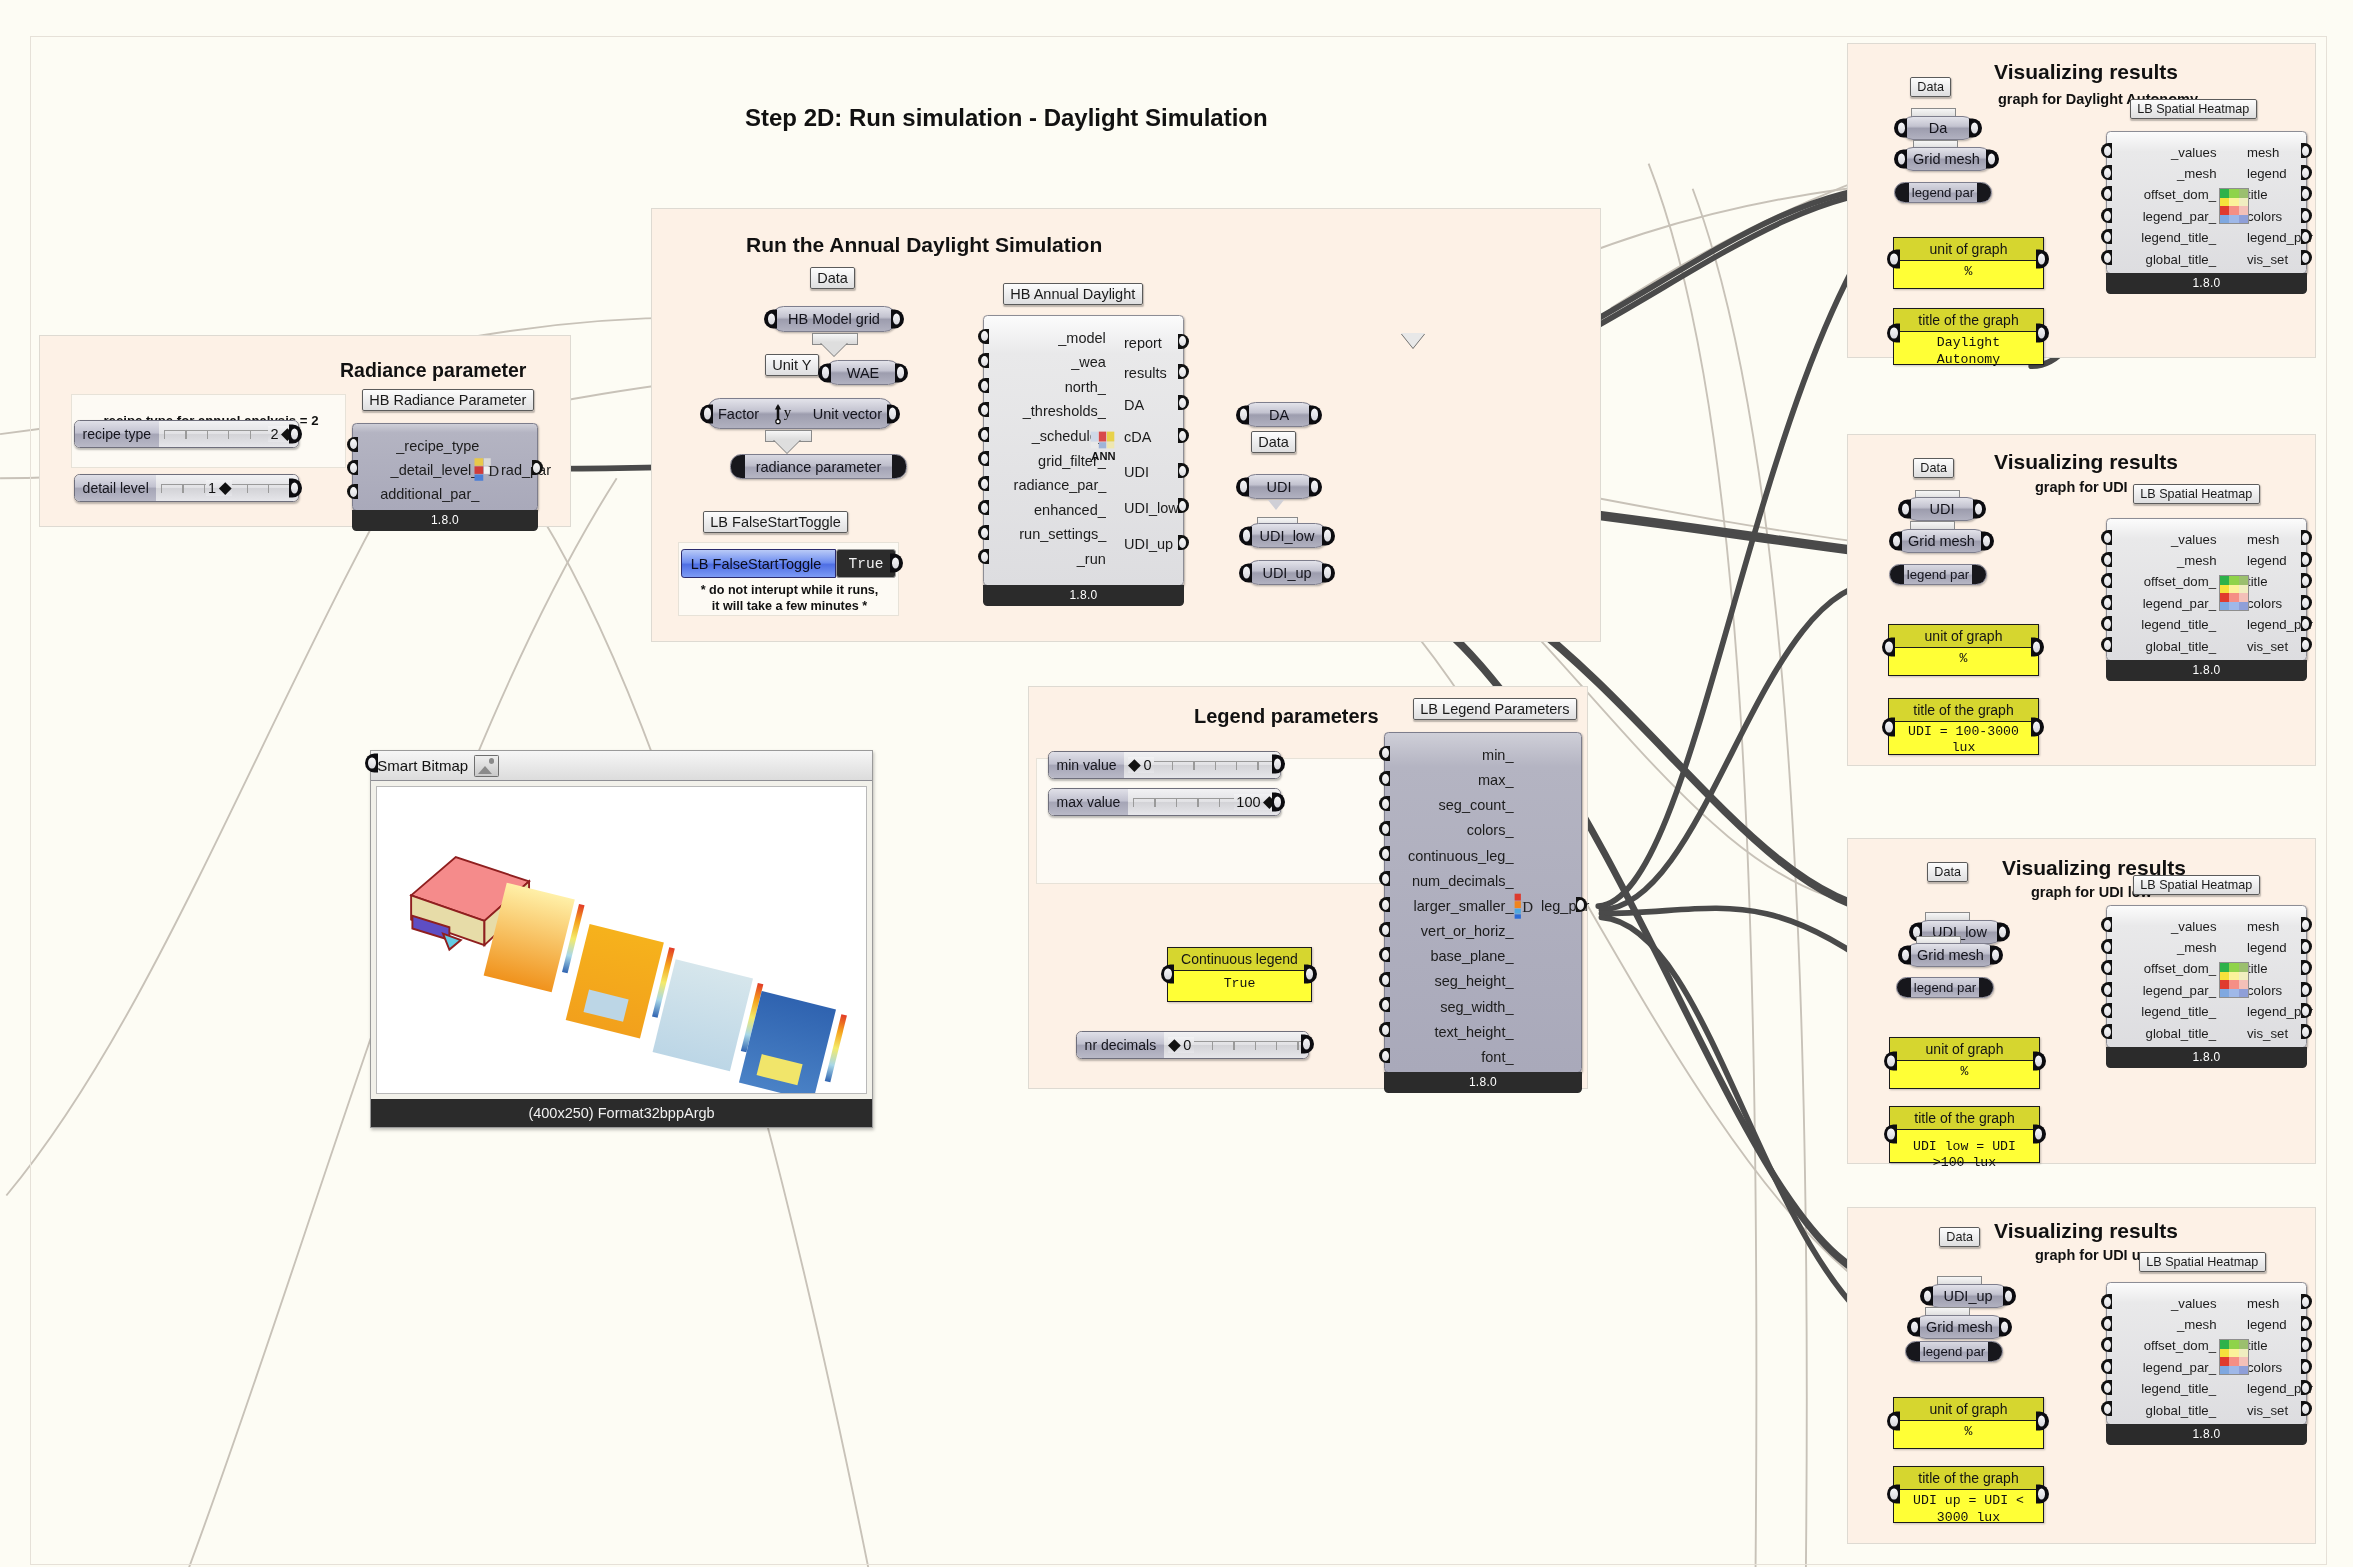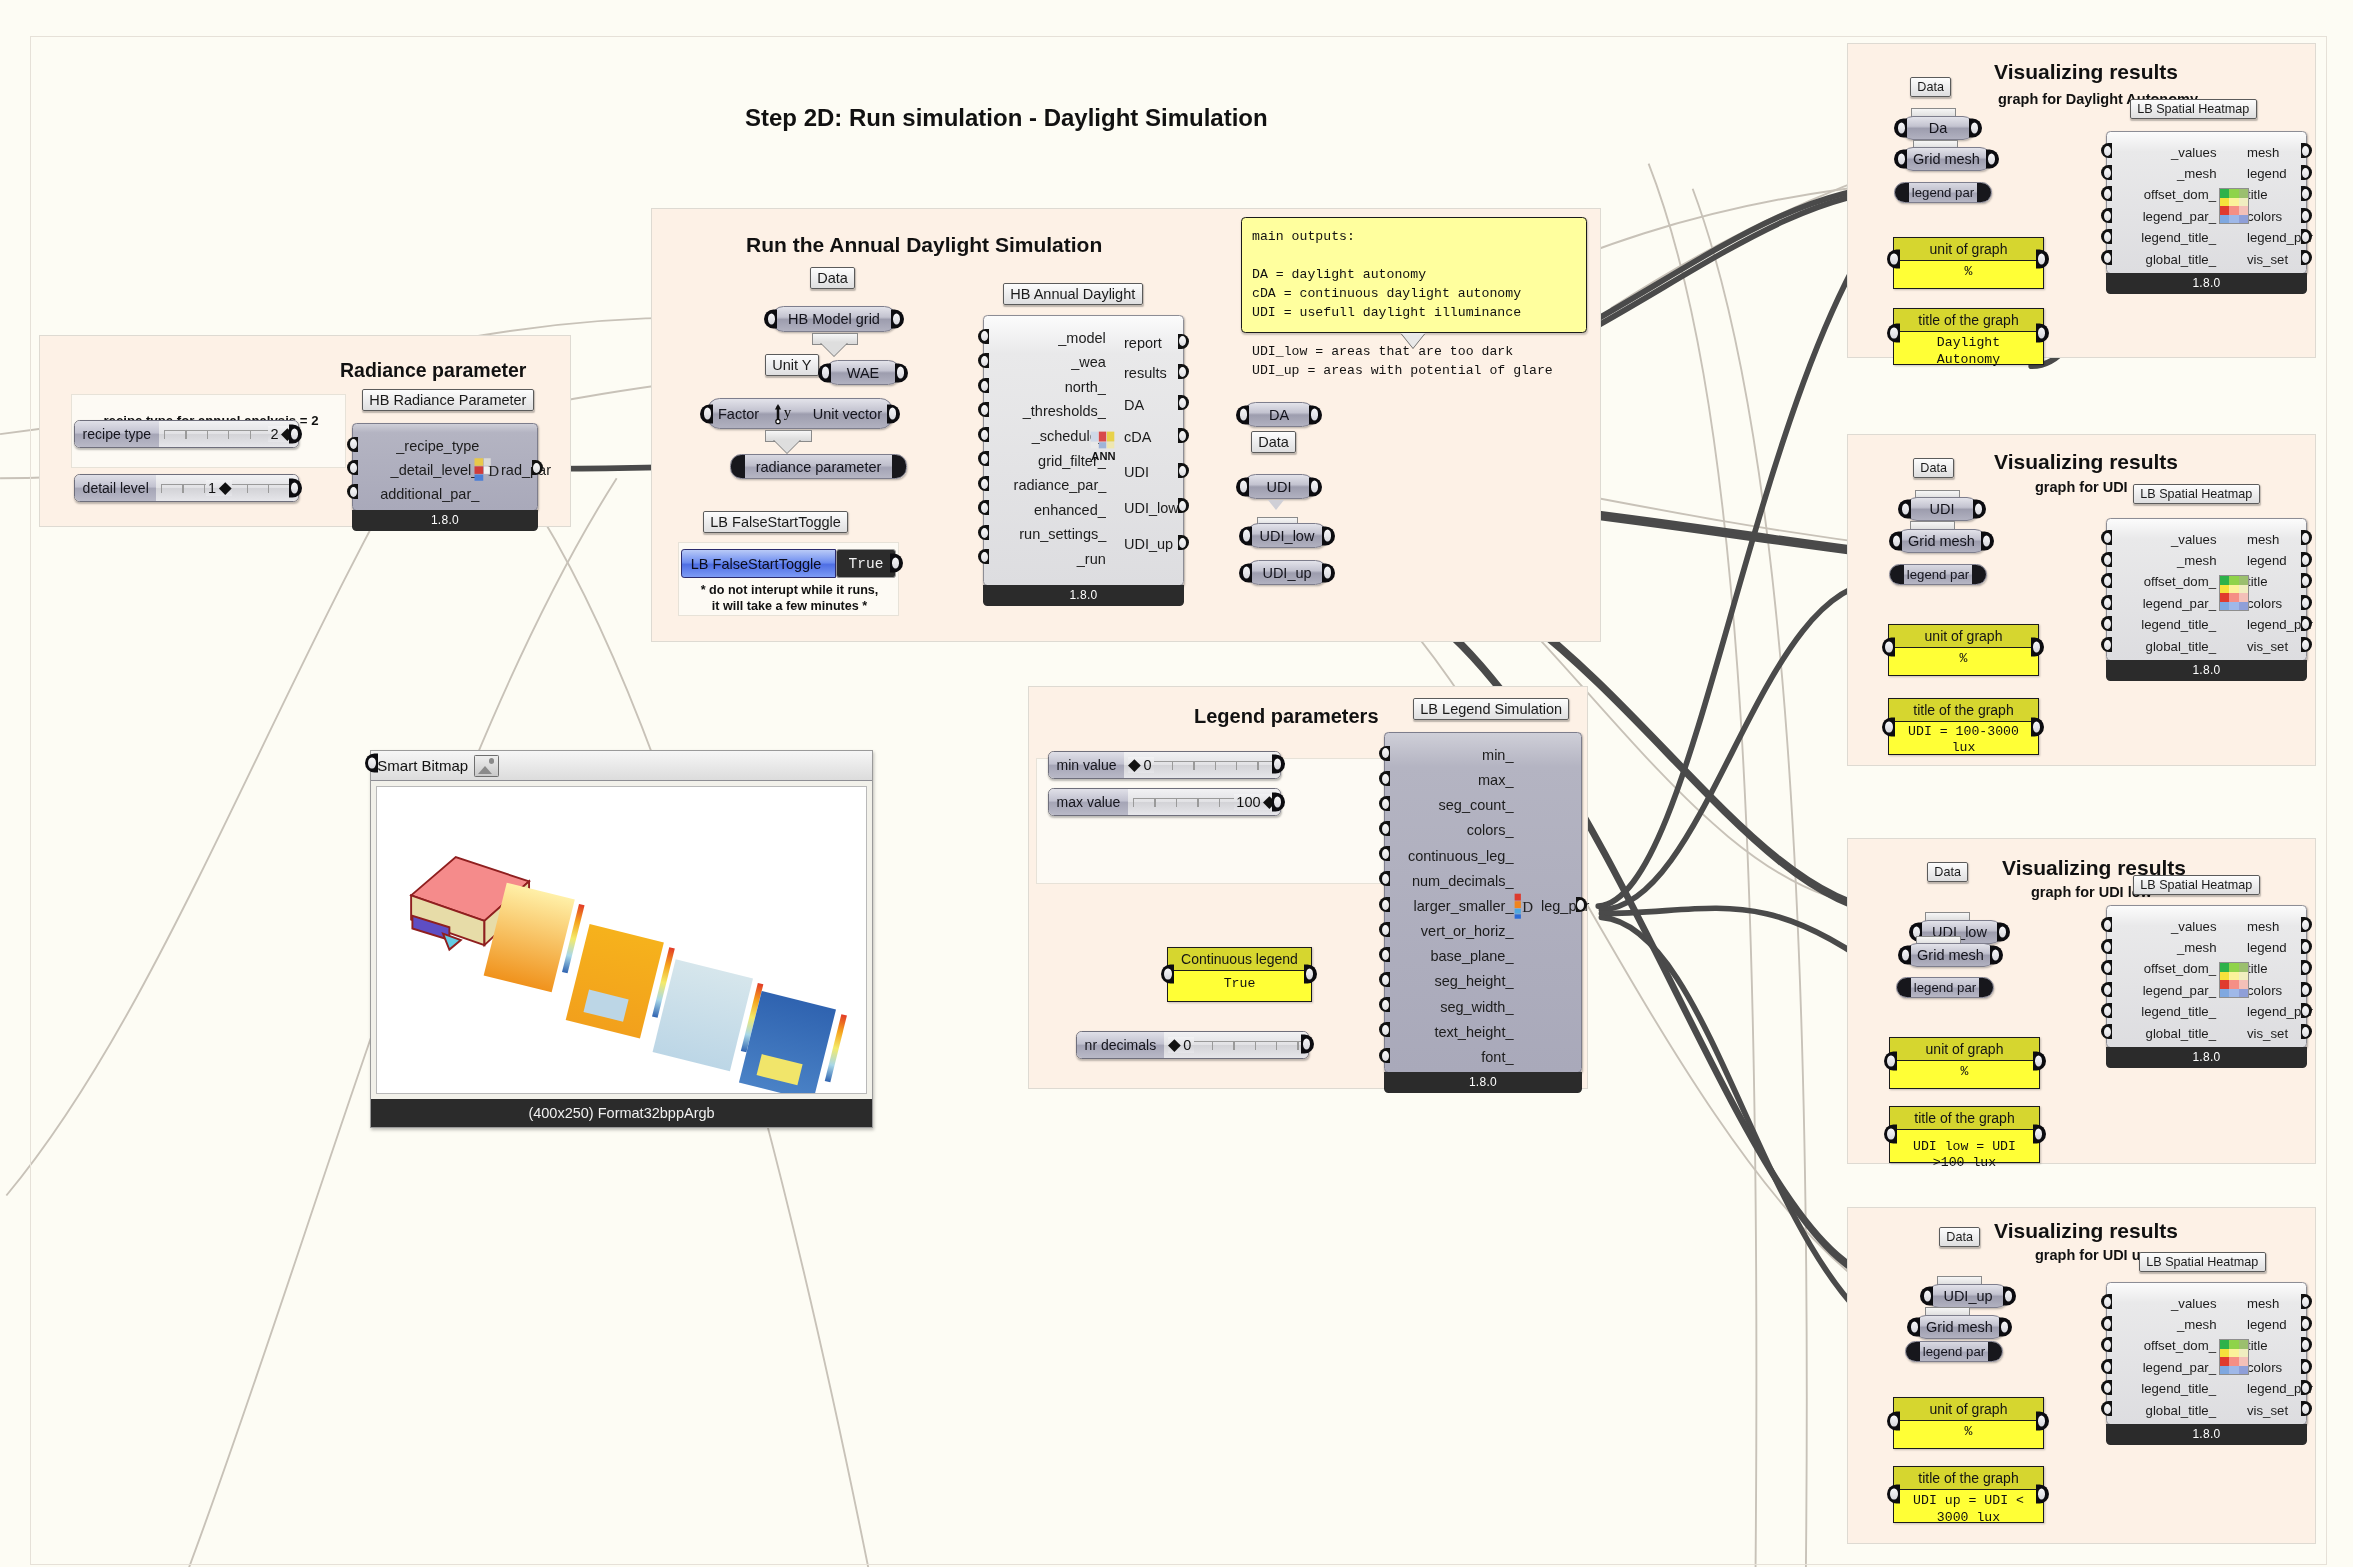--- a/index.html
+++ b/index.html
@@ -443,28 +443,20 @@
         <i class="hole"></i>
       </div>
     <div class="grip r" style="right:-5.7px;top:182px;">
         <i class="hole"></i>
       </div>
     <div class="grip r" style="right:-5.7px;top:219px;">
         <i class="hole"></i>
       </div>
   </div>
 
-  <div class="note" style="left:1241px;top:217px;width:346px;height:116px;">main outputs:
-
-DA = daylight autonomy
-cDA = continuous daylight autonomy
-UDI = usefull daylight illuminance
-
-UDI_low = areas that are too dark
-UDI_up = areas with potential of glare</div>
   <div style="position:absolute;left:1401px;top:333px;width:0;height:0;border-left:12.6px solid transparent;border-right:12.6px solid transparent;border-top:15px solid #e8e8e8;filter:drop-shadow(0 1.3px 0 #555);"></div>
 
   <div class="pill round" style="left:1243px;top:402px;width:72px;height:25px;">
     <span>DA</span>
     <i class="capL">
         <i class="hole"></i>
       </i>
     <i class="capR">
         <i class="hole"></i>
       </i>
@@ -498,21 +490,21 @@
     <i class="capL">
         <i class="hole"></i>
       </i>
     <i class="capR">
         <i class="hole"></i>
       </i>
   </div>
 
   <div class="group" style="left:1028px;top:686px;width:560px;height:403px;"></div>
   <div class="grouptitle" style="left:1194px;top:705px;font-size:20px;">Legend parameters</div>
-  <div class="balloon" style="left:1413px;top:698px;">LB Legend Simulation</div>
+  <div class="balloon" style="left:1413px;top:698px;">LB Legend Parameters</div>
 
   <div class="group plain" style="left:1036px;top:758px;width:412px;height:126px;"></div>
 
   <div class="slider" style="left:1048px;top:751px;width:233px;text-align:right;">
     <div class="nm">min value</div>
     <div class="track">
       <div class="ticks"></div>
       <div class="val" style="left:3.8px;">
         <i class="diam"></i>
         <span>0</span>

